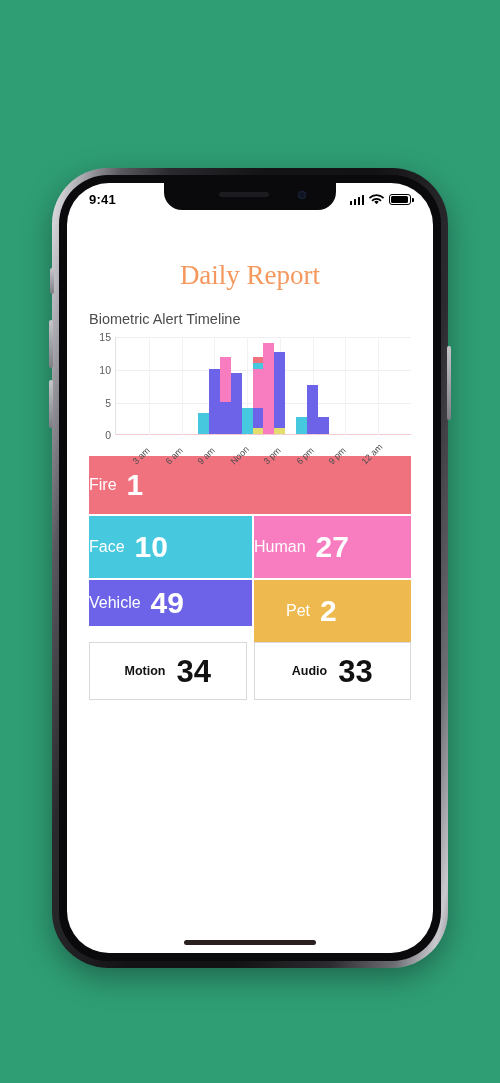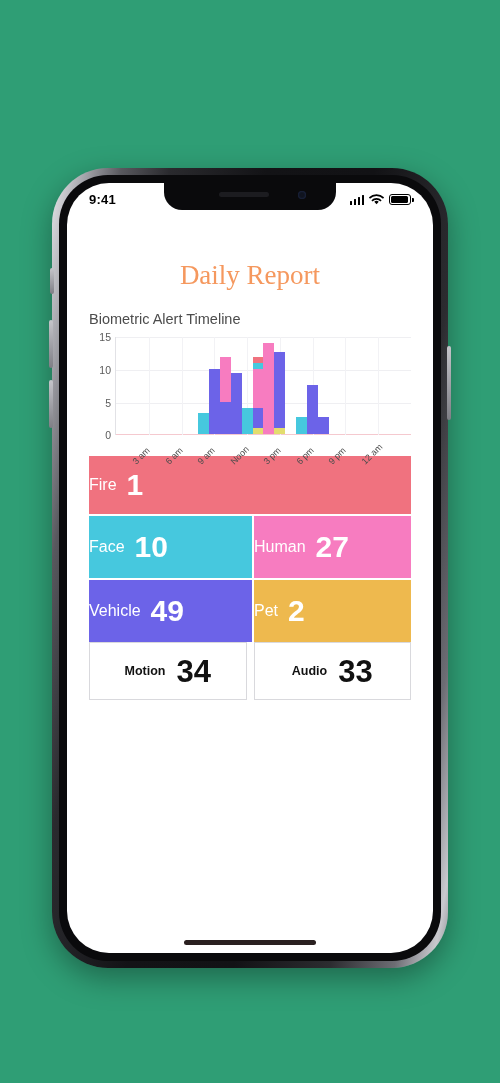--- a/index.html
+++ b/index.html
@@ -108,22 +108,22 @@
   .trow{display:flex;gap:2px;}
   .tile{
     display:flex;align-items:center;justify-content:flex-start;gap:10px;
     color:#fff;box-sizing:border-box;
   }
   .tile .tl{font-size:16px;}
   .tile .tv{font-size:30px;font-weight:bold;line-height:1;}
   #tile-fire{height:58px;width:100%;}
   #tile-face{height:62px;flex:0 0 163px;}
   #tile-human{height:62px;flex:1;}
-  #tile-vehicle{height:62px;flex:0 0 163px;}
-  #tile-pet{height:62px;flex:1;}
+  #tile-vehicle{height:46px;flex:0 0 163px;}
+  #tile-pet{height:62px;flex:1;padding-left:32px;}
 
   
   #sensors{display:flex;gap:7px;}
   .scard{
     flex:1;height:58px;border:1px solid #d9d9dd;box-sizing:border-box;
     display:flex;align-items:center;justify-content:center;gap:11px;background:#fff;
   }
   .scard .sl{font-size:12.5px;font-weight:bold;color:#111;}
   .scard .sv{font-size:31px;font-weight:bold;color:#111;line-height:1;}
 

